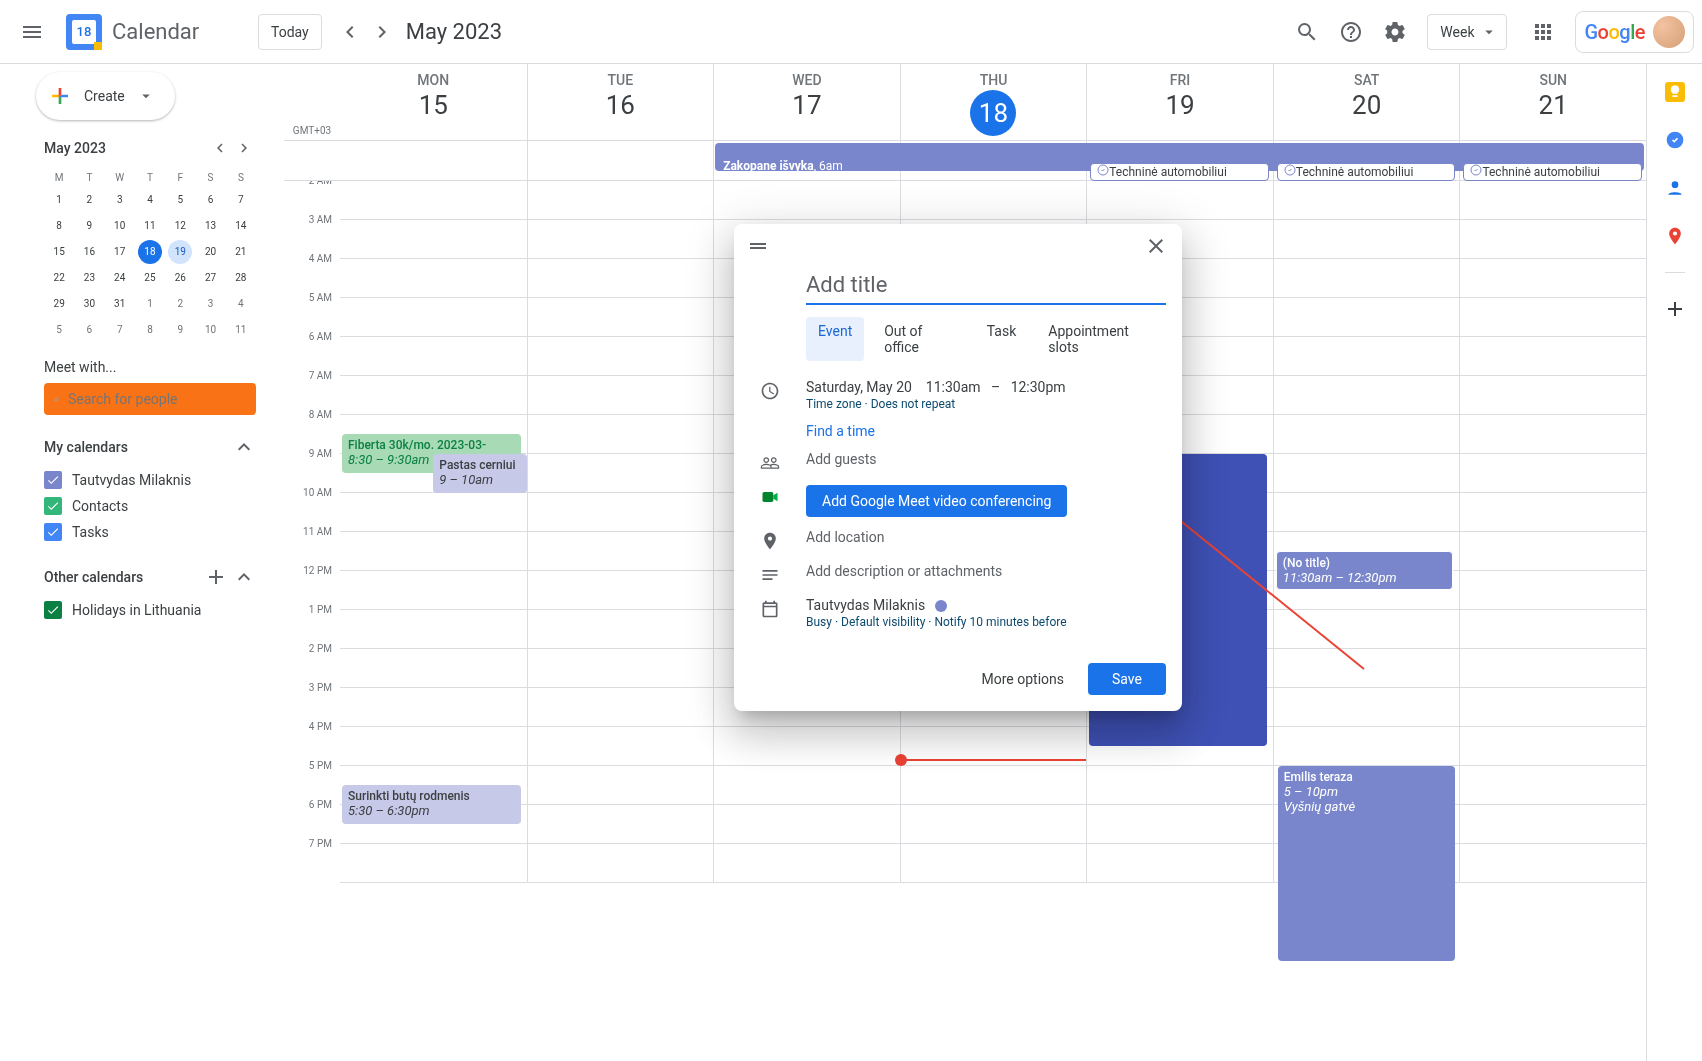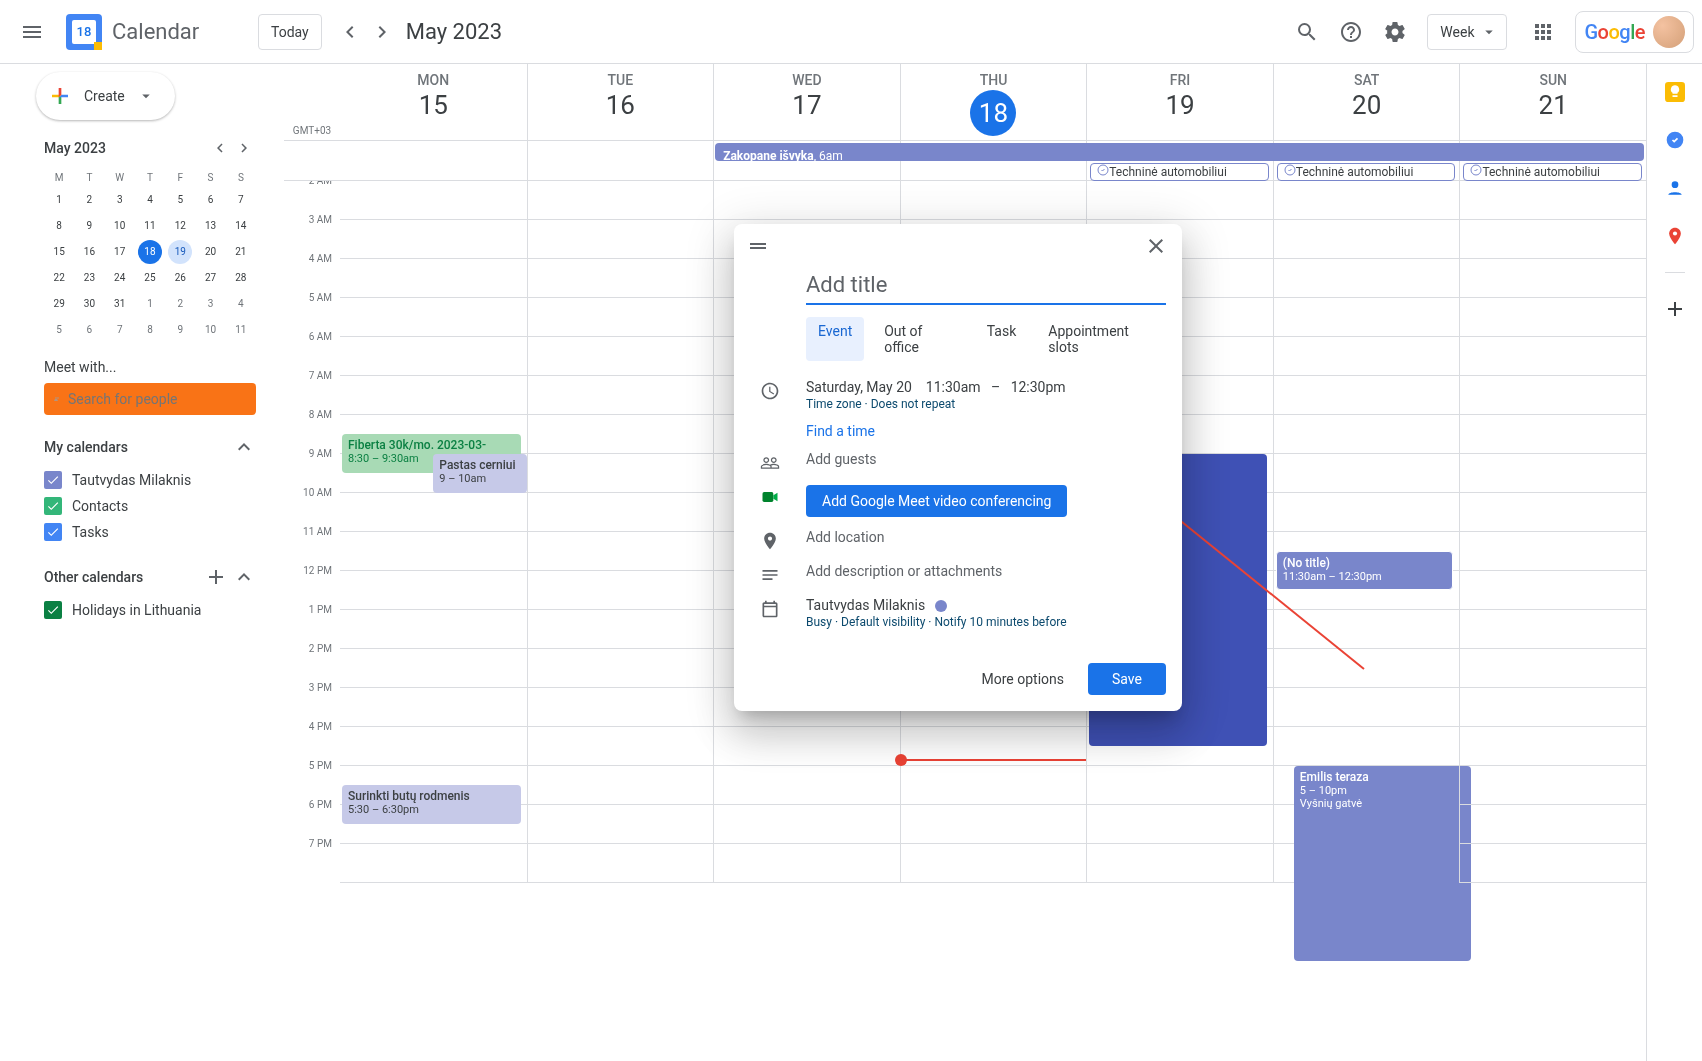--- a/index.html
+++ b/index.html
@@ -73,35 +73,35 @@
 .day-headers { flex: 1; display: grid; grid-template-columns: repeat(7, 1fr); }
 .day-header { text-align: center; padding: 8px 0 4px; border-left: 1px solid #dadce0; }
 .day-header:first-child { border-left: none; }
 .dow-label { font-size: 14px; font-weight: 500; color: #70757a; text-transform: uppercase; }
 .day-num { font-size: 26px; color: #3c4043; margin-top: 2px; }
 .day-num.today { width: 46px; height: 46px; line-height: 46px; border-radius: 50%; background: #1a73e8; color: #fff; margin: 2px auto 0; }
 .allday-row { display: flex; min-height: 40px; border-bottom: 1px solid #dadce0; }
 .allday-cells { flex: 1; display: grid; grid-template-columns: repeat(7, 1fr); position: relative; }
 .allday-cell { border-left: 1px solid #dadce0; }
 .allday-cell:first-child { border-left: none; }
-.allday-event { position: absolute; height: 18px; border-radius: 4px; font-size: 12px; color: #fff; padding: 4px 8px; line-height: 18px; white-space: nowrap; overflow: hidden; }
+.allday-event { position: absolute; height: 18px; border-radius: 4px; font-size: 12px; color: #fff; padding: 14px 8px; line-height: 18px; white-space: nowrap; overflow: hidden; }
 .allday-chip { position: absolute; height: 18px; border: 1px solid #7986cb; border-radius: 4px; font-size: 12px; color: #3c4043; padding: 0 6px; line-height: 16px; display: flex; align-items: flex-start; gap: 0; background: #fff; white-space: nowrap; overflow: hidden; }
 
 .scroll-area { flex: 1; overflow-y: auto; position: relative; }
 .hour-grid { display: flex; }
 .hour-labels { width: 56px; flex-shrink: 0; }
 .hour-label { height: 39px; font-size: 10px; color: #70757a; text-align: right; padding-right: 8px; position: relative; top: -6px; }
 .hour-cells { flex: 1; display: grid; grid-template-columns: repeat(7, 1fr); position: relative; }
 .hour-col { border-left: 1px solid #dadce0; position: relative; }
 .hour-col:first-child { border-left: none; }
 .hour-line { height: 39px; border-bottom: 1px solid #dadce0; }
 
 .event-block { position: absolute; border-radius: 4px; padding: 4px 6px; font-size: 12px; color: #fff; overflow: hidden; cursor: pointer; }
 .event-title { font-weight: 500; }
-.event-time { font-size: 11px; }
+.event-time { font-size: 13px; font-style: italic; }
 
 .now-line { position: absolute; left: 0; right: 0; height: 2px; background: #ea4335; z-index: 5; }
 .now-dot { position: absolute; left: -6px; top: -5px; width: 12px; height: 12px; border-radius: 50%; background: #ea4335; }
 
 
 .popover { position: absolute; width: 448px; background: #fff; border-radius: 8px; box-shadow: 0 24px 38px 3px rgba(0,0,0,0.14), 0 9px 46px 8px rgba(0,0,0,0.12), 0 11px 15px -7px rgba(0,0,0,0.2); z-index: 100; }
 .popover-header { display: flex; align-items: center; justify-content: space-between; padding: 4px 8px; }
 .popover-drag { color: #5f6368; cursor: grab; padding: 4px; }
 .popover-close { width: 36px; height: 36px; display: flex; align-items: center; justify-content: center; border-radius: 50%; cursor: pointer; color: #5f6368; }
 .popover-body { padding: 0 16px 16px 16px; }
@@ -574,21 +574,21 @@
                 <div class="hour-line"></div>
                 <div class="hour-line"></div>
                 <div class="hour-line"></div>
                 <div class="hour-line"></div>
                 <div class="hour-line"></div>
                 <div class="hour-line"></div>
                 <div class="event-block" style="top: 370px; height: 39px; left: 2px; width: calc(100% - 8px); background: rgb(121, 134, 203); color: rgb(255, 255, 255); border: 1px solid rgb(255, 255, 255);">
                   <div class="event-title">(No title)</div>
                   <div class="event-time">11:30am – 12:30pm</div>
                 </div>
-                <div class="event-block" style="top: 585px; height: 195px; left: 20px; width: calc(100% - 8px); background: rgb(121, 134, 203); color: rgb(255, 255, 255);">
+                <div class="event-block" style="top: 585px; height: 195px; left: 4px; width: calc(100% - 8px); background: rgb(121, 134, 203); color: rgb(255, 255, 255);">
                   <div class="event-title">Emilis teraza</div>
                   <div class="event-time">5 – 10pm</div>
                   <div class="event-time">Vyšnių gatvė</div>
                 </div>
               </div>
               <div class="hour-col">
                 <div class="hour-line"></div>
                 <div class="hour-line"></div>
                 <div class="hour-line"></div>
                 <div class="hour-line"></div>

